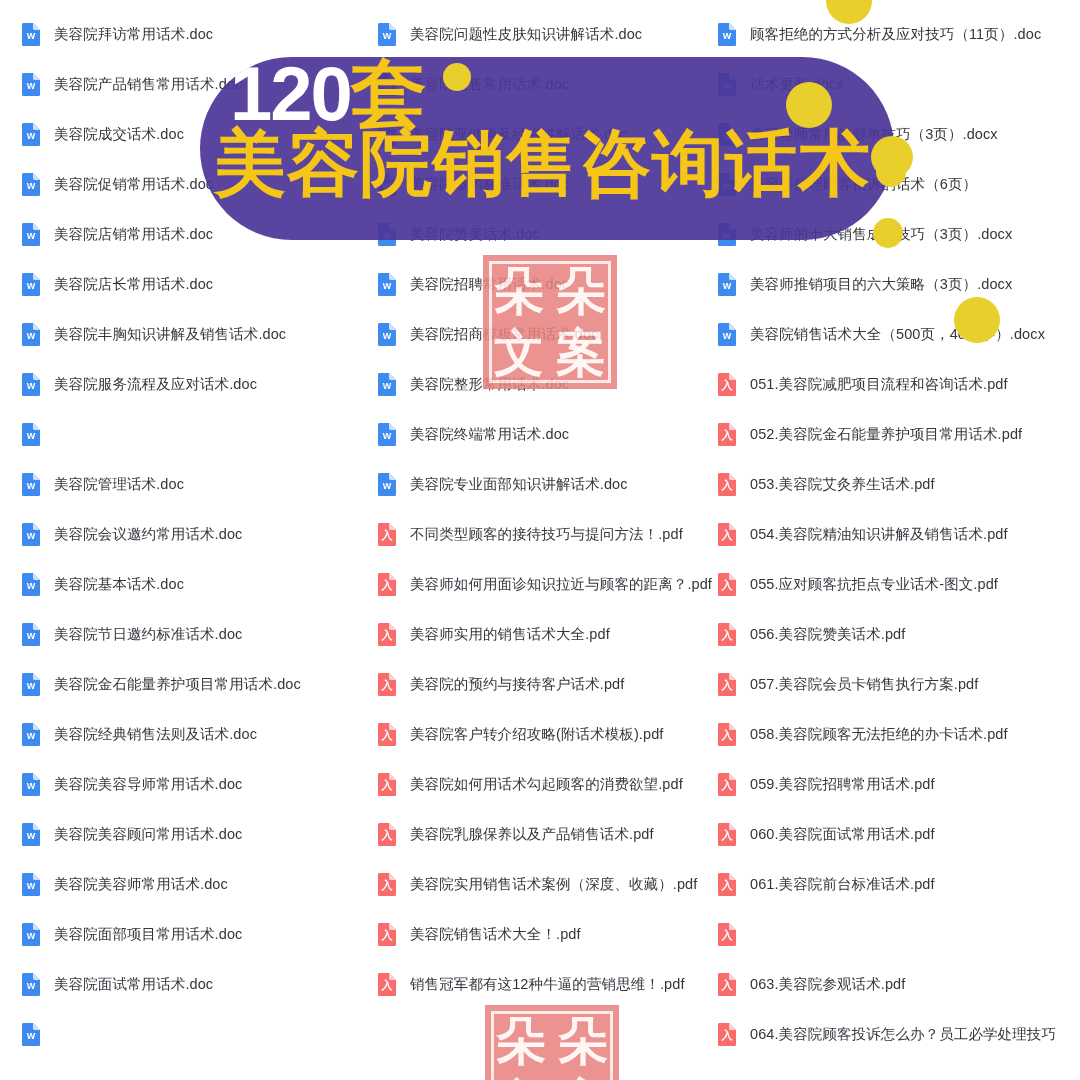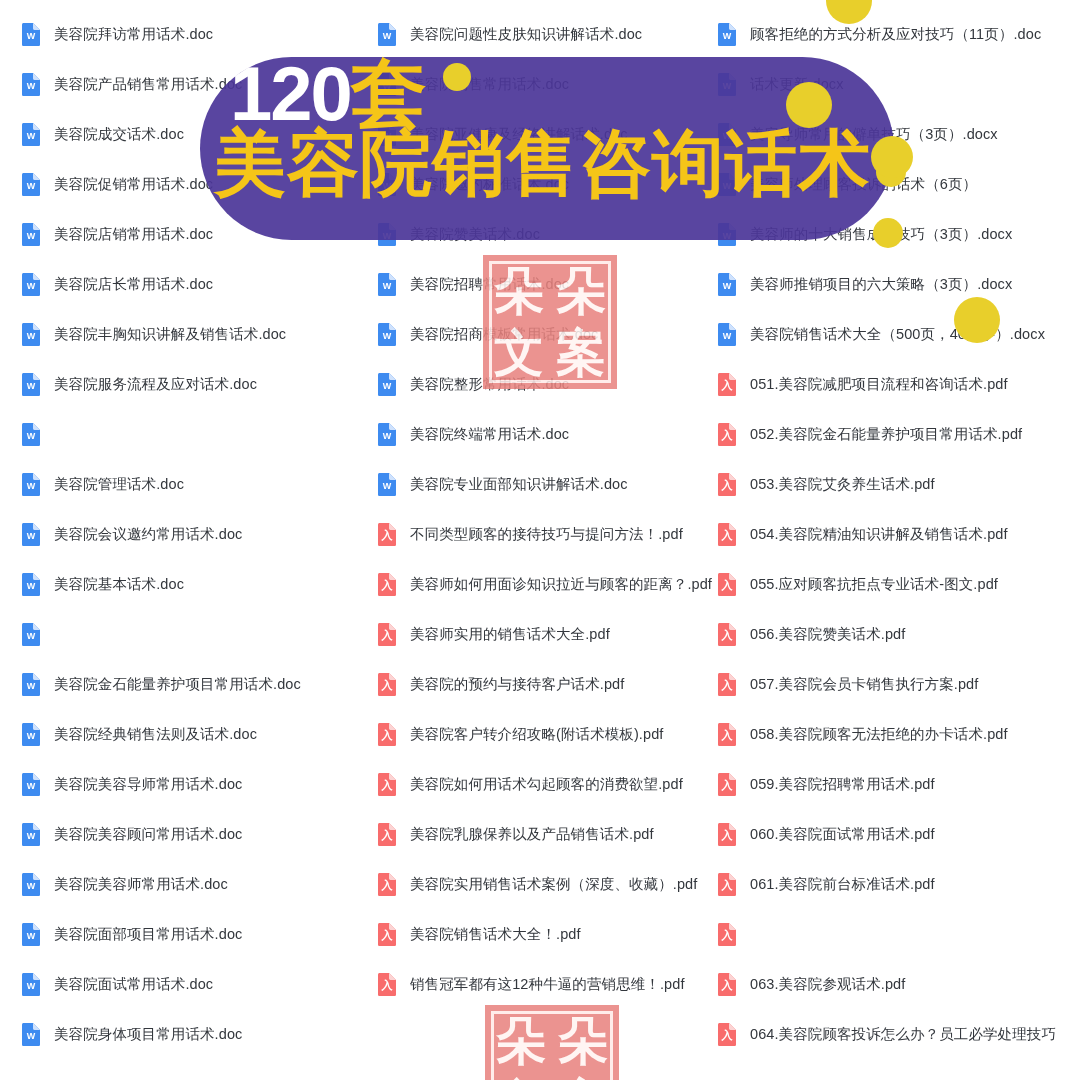--- a/index.html
+++ b/index.html
@@ -241,20 +241,21 @@
         <span class="file-name">美容院基本话术.doc</span>
       </div>
       <div class="file-row" style="top: 621px;">
         <span class="ficon">
           <svg viewBox="0 0 18 23" xmlns="http://www.w3.org/2000/svg">
             <path d="M0 1.6C0 .7.7 0 1.6 0H11l7 7v14.4c0 .9-.7 1.6-1.6 1.6H1.6C.7 23 0 22.3 0 21.4Z" fill="#3E8BF0"></path>
             <path d="M11 0l7 7h-5.6c-.8 0-1.4-.6-1.4-1.4Z" fill="#CFE2FD"></path>
             <text x="9" y="15.5" font-size="9" font-family="Liberation Sans, sans-serif" font-weight="bold" fill="#ffffff" text-anchor="middle">W</text>
           </svg>
         </span>
+        <span class="file-name">美容院节日邀约标准话术.doc</span>
       </div>
       <div class="file-row" style="top: 671px;">
         <span class="ficon">
           <svg viewBox="0 0 18 23" xmlns="http://www.w3.org/2000/svg">
             <path d="M0 1.6C0 .7.7 0 1.6 0H11l7 7v14.4c0 .9-.7 1.6-1.6 1.6H1.6C.7 23 0 22.3 0 21.4Z" fill="#3E8BF0"></path>
             <path d="M11 0l7 7h-5.6c-.8 0-1.4-.6-1.4-1.4Z" fill="#CFE2FD"></path>
             <text x="9" y="15.5" font-size="9" font-family="Liberation Sans, sans-serif" font-weight="bold" fill="#ffffff" text-anchor="middle">W</text>
           </svg>
         </span>
         <span class="file-name">美容院金石能量养护项目常用话术.doc</span>
@@ -320,21 +321,20 @@
         <span class="file-name">美容院面试常用话术.doc</span>
       </div>
       <div class="file-row" style="top: 1021px;">
         <span class="ficon">
           <svg viewBox="0 0 18 23" xmlns="http://www.w3.org/2000/svg">
             <path d="M0 1.6C0 .7.7 0 1.6 0H11l7 7v14.4c0 .9-.7 1.6-1.6 1.6H1.6C.7 23 0 22.3 0 21.4Z" fill="#3E8BF0"></path>
             <path d="M11 0l7 7h-5.6c-.8 0-1.4-.6-1.4-1.4Z" fill="#CFE2FD"></path>
             <text x="9" y="15.5" font-size="9" font-family="Liberation Sans, sans-serif" font-weight="bold" fill="#ffffff" text-anchor="middle">W</text>
           </svg>
         </span>
-        <span class="file-name">美容院身体项目常用话术.doc</span>
       </div>
     </div>
   <div class="col col-1">
       <div class="file-row" style="top: 21px;">
         <span class="ficon">
           <svg viewBox="0 0 18 23" xmlns="http://www.w3.org/2000/svg">
             <path d="M0 1.6C0 .7.7 0 1.6 0H11l7 7v14.4c0 .9-.7 1.6-1.6 1.6H1.6C.7 23 0 22.3 0 21.4Z" fill="#3E8BF0"></path>
             <path d="M11 0l7 7h-5.6c-.8 0-1.4-.6-1.4-1.4Z" fill="#CFE2FD"></path>
             <text x="9" y="15.5" font-size="9" font-family="Liberation Sans, sans-serif" font-weight="bold" fill="#ffffff" text-anchor="middle">W</text>
           </svg>

